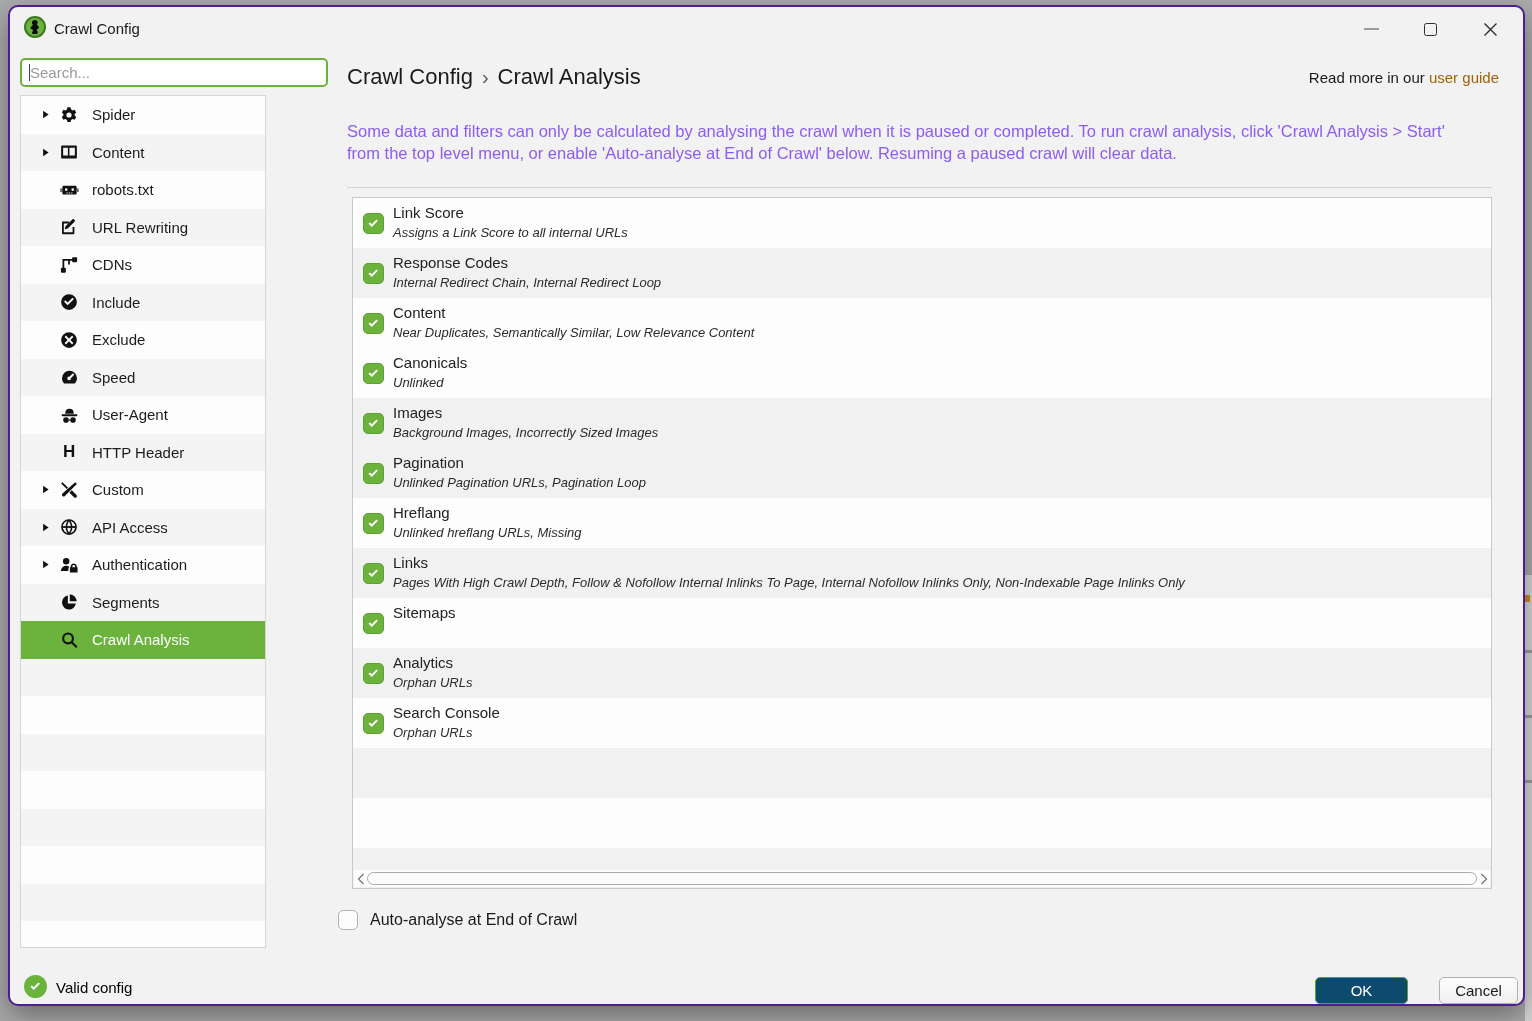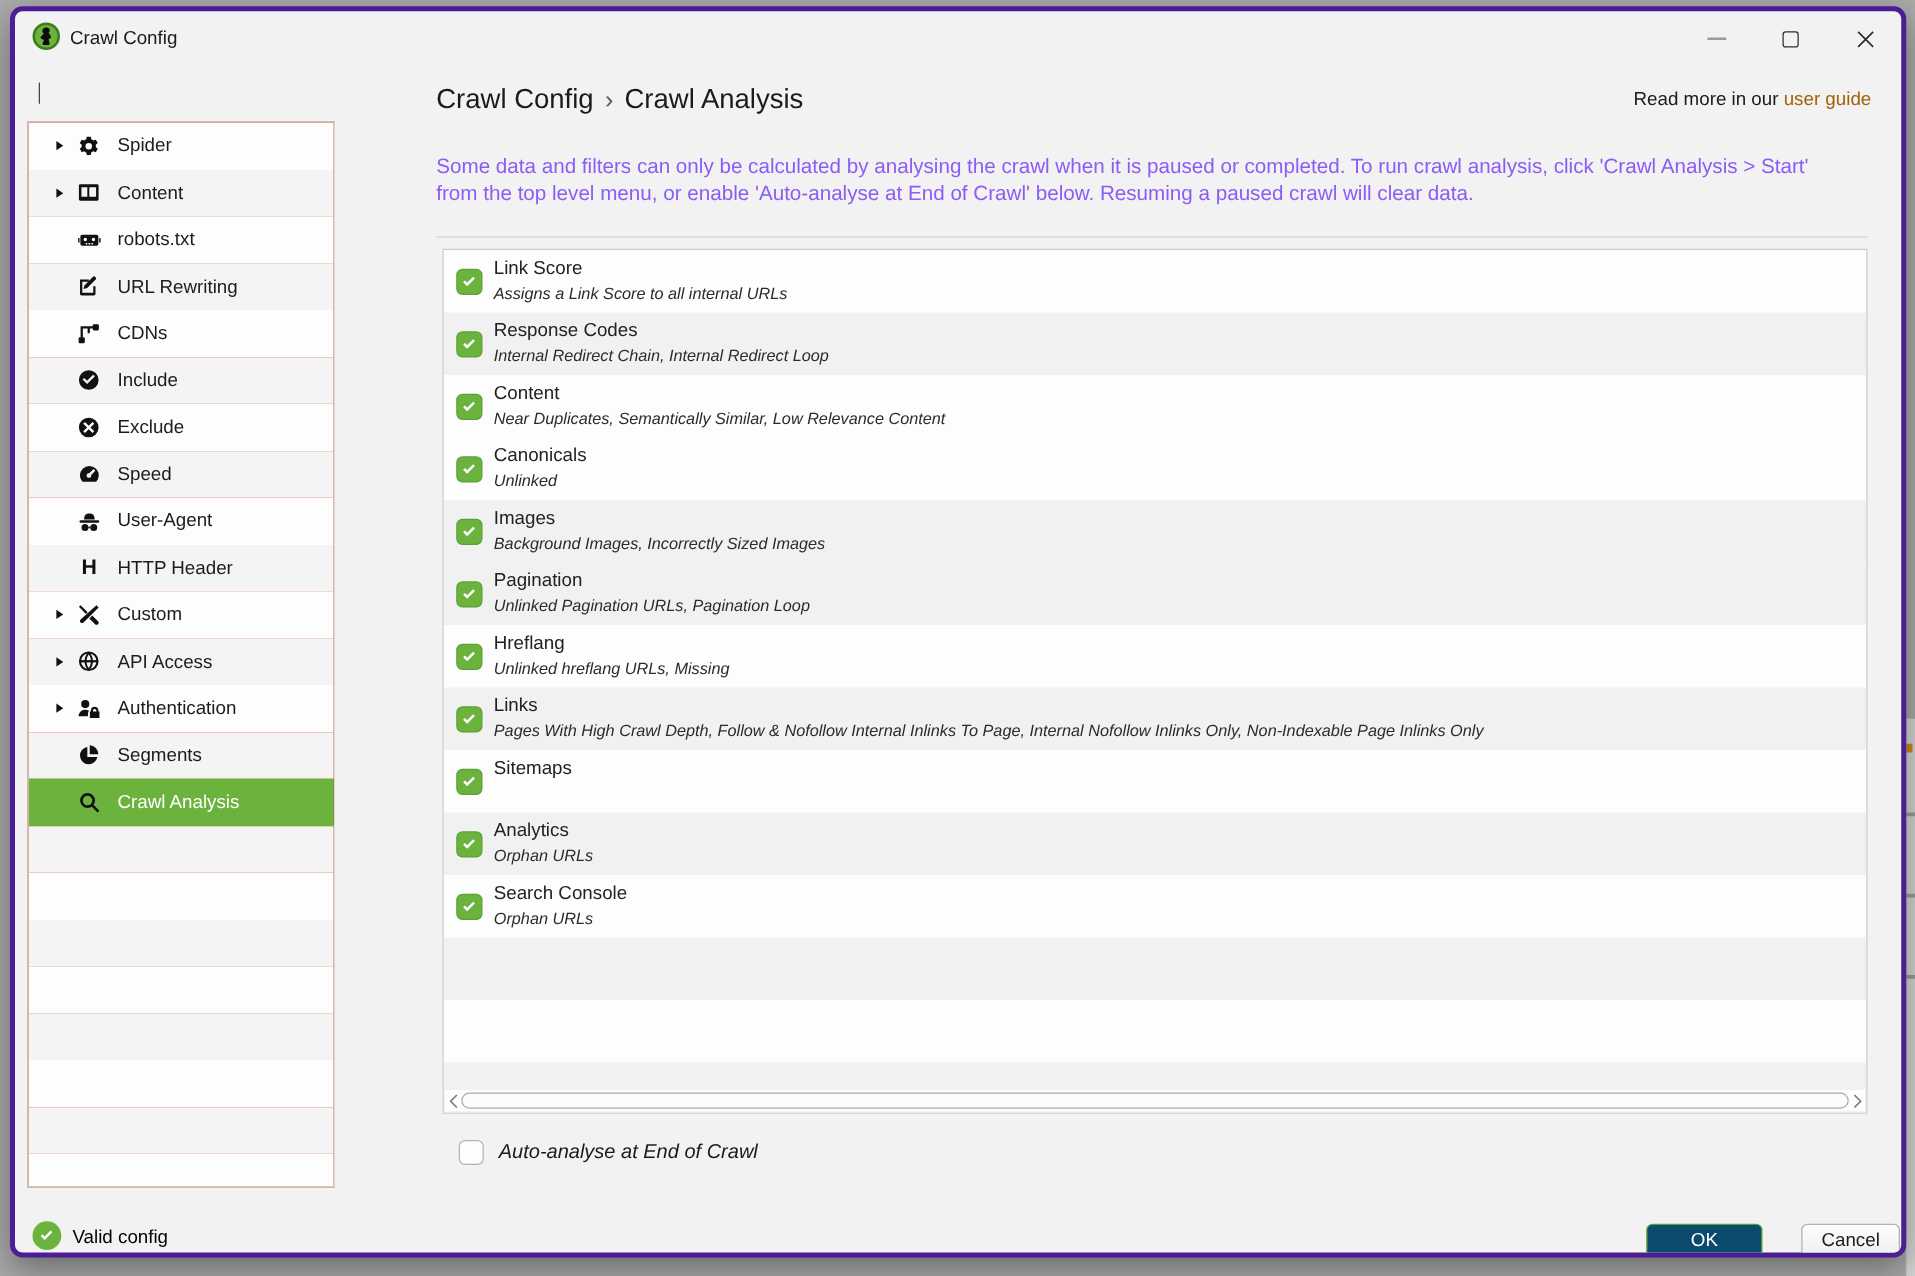--- a/index.html
+++ b/index.html
@@ -10,21 +10,21 @@
     position:relative;
     color:#1a1a1a;
   }
   
   .bg-sliver { position:absolute; right:0; top:575px; width:7px; height:446px; background:#d6d6d6; }
   .bg-sliver .seg { position:absolute; left:0; width:7px; background:#9d9d9d; height:3px; }
   .bg-sliver .orange { position:absolute; left:0; top:20px; width:5px; height:7px; background:#cc8a1e; }
 
   .window {
     position:absolute; left:8px; top:5px; width:1517px; height:1001px;
-    background:#f2f2f2; border:4px solid #4c1d95; border-radius:10px;
+    background:#f2f2f2; border:2px solid #4c1d95; border-radius:10px;
     box-shadow:0 10px 28px rgba(0,0,0,.38);
     overflow:hidden;
   }
 
   
   .titlebar { position:absolute; left:0; top:0; width:100%; height:44px; }
   .app-icon { position:absolute; left:14px; top:9px; width:22px; height:22px; border-radius:50%;
     background:#6cb33e; border:2px solid #3c7a1e; }
   .app-icon svg { position:absolute; left:1px; top:1px; }
   .win-title { position:absolute; left:44px; top:13px; font-size:15px; color:#1a1a1a; }
@@ -81,21 +81,21 @@
   .an-title { font-size:15px; color:#222; }
   .an-desc { font-size:13px; font-style:italic; color:#2b2b2b; margin-top:4px; }
 
   .hscroll { position:absolute; left:1px; bottom:1px; width:1136px; height:17px; background:#fdfdfd;
     display:flex; align-items:center; }
   .hs-arrow { width:13px; height:17px; display:flex; align-items:center; justify-content:center; color:#777; }
   .hs-track { flex:1; height:13px; position:relative; }
   .hs-thumb { position:absolute; left:0; top:0; width:100%; height:13px; background:#fcfcfc;
     border:1px solid #ababab; border-radius:7px; }
 
-  .auto-row { position:absolute; left:355px; top:903px; display:flex; align-items:center;font-style:italic; }
+  .auto-row { position:absolute; left:328px; top:903px; display:flex; align-items:center; }
   .auto-check { width:20px; height:20px; border:1px solid #b3b3b3; border-radius:5px; background:#fdfdfd; cursor:default; }
   .auto-label { font-size:16px; margin-left:12px; color:#1a1a1a; }
 
   
   .valid-icon { position:absolute; left:14px; top:968px; width:23px; height:23px; border-radius:50%;
     background:#6cb33e; display:flex; align-items:center; justify-content:center; }
   .valid-label { position:absolute; left:46px; top:972px; font-size:15px; color:#000000; }
   .btn { position:absolute; top:970px; height:27px; border-radius:5px; font-family:inherit;
     font-size:15px; display:flex; align-items:center; justify-content:center; cursor:default; }
   .btn-ok { left:1305px; width:93px; background:#0c4a6e; border:1px solid #5aa231; color:#fff; }
@@ -126,20 +126,21 @@
     <div class="win-btn btn-max">
         <div class="max-glyph"></div>
       </div>
     <div class="win-btn btn-close">
       <svg width="15" height="15" viewBox="0 0 15 15">
           <path d="M1.5 1.5 13.5 13.5 M13.5 1.5 1.5 13.5" stroke="#2e2e2e" stroke-width="1.4"></path>
         </svg>
     </div>
   </div>
 
+  <input class="search-box" type="text" placeholder="Search..." style="">
   <div class="search-caret"></div>
   <div class="nav-panel">
       <div class="nav-item">
         <span class="expander">
           <svg width="11" height="11" viewBox="0 0 16 16">
             <path fill="currentColor" d="M4.5 2.5 12.5 8l-8 5.5z"></path>
           </svg>
         </span>
         <span class="nav-icon">
           <svg width="18" height="18" viewBox="0 0 16 16">

